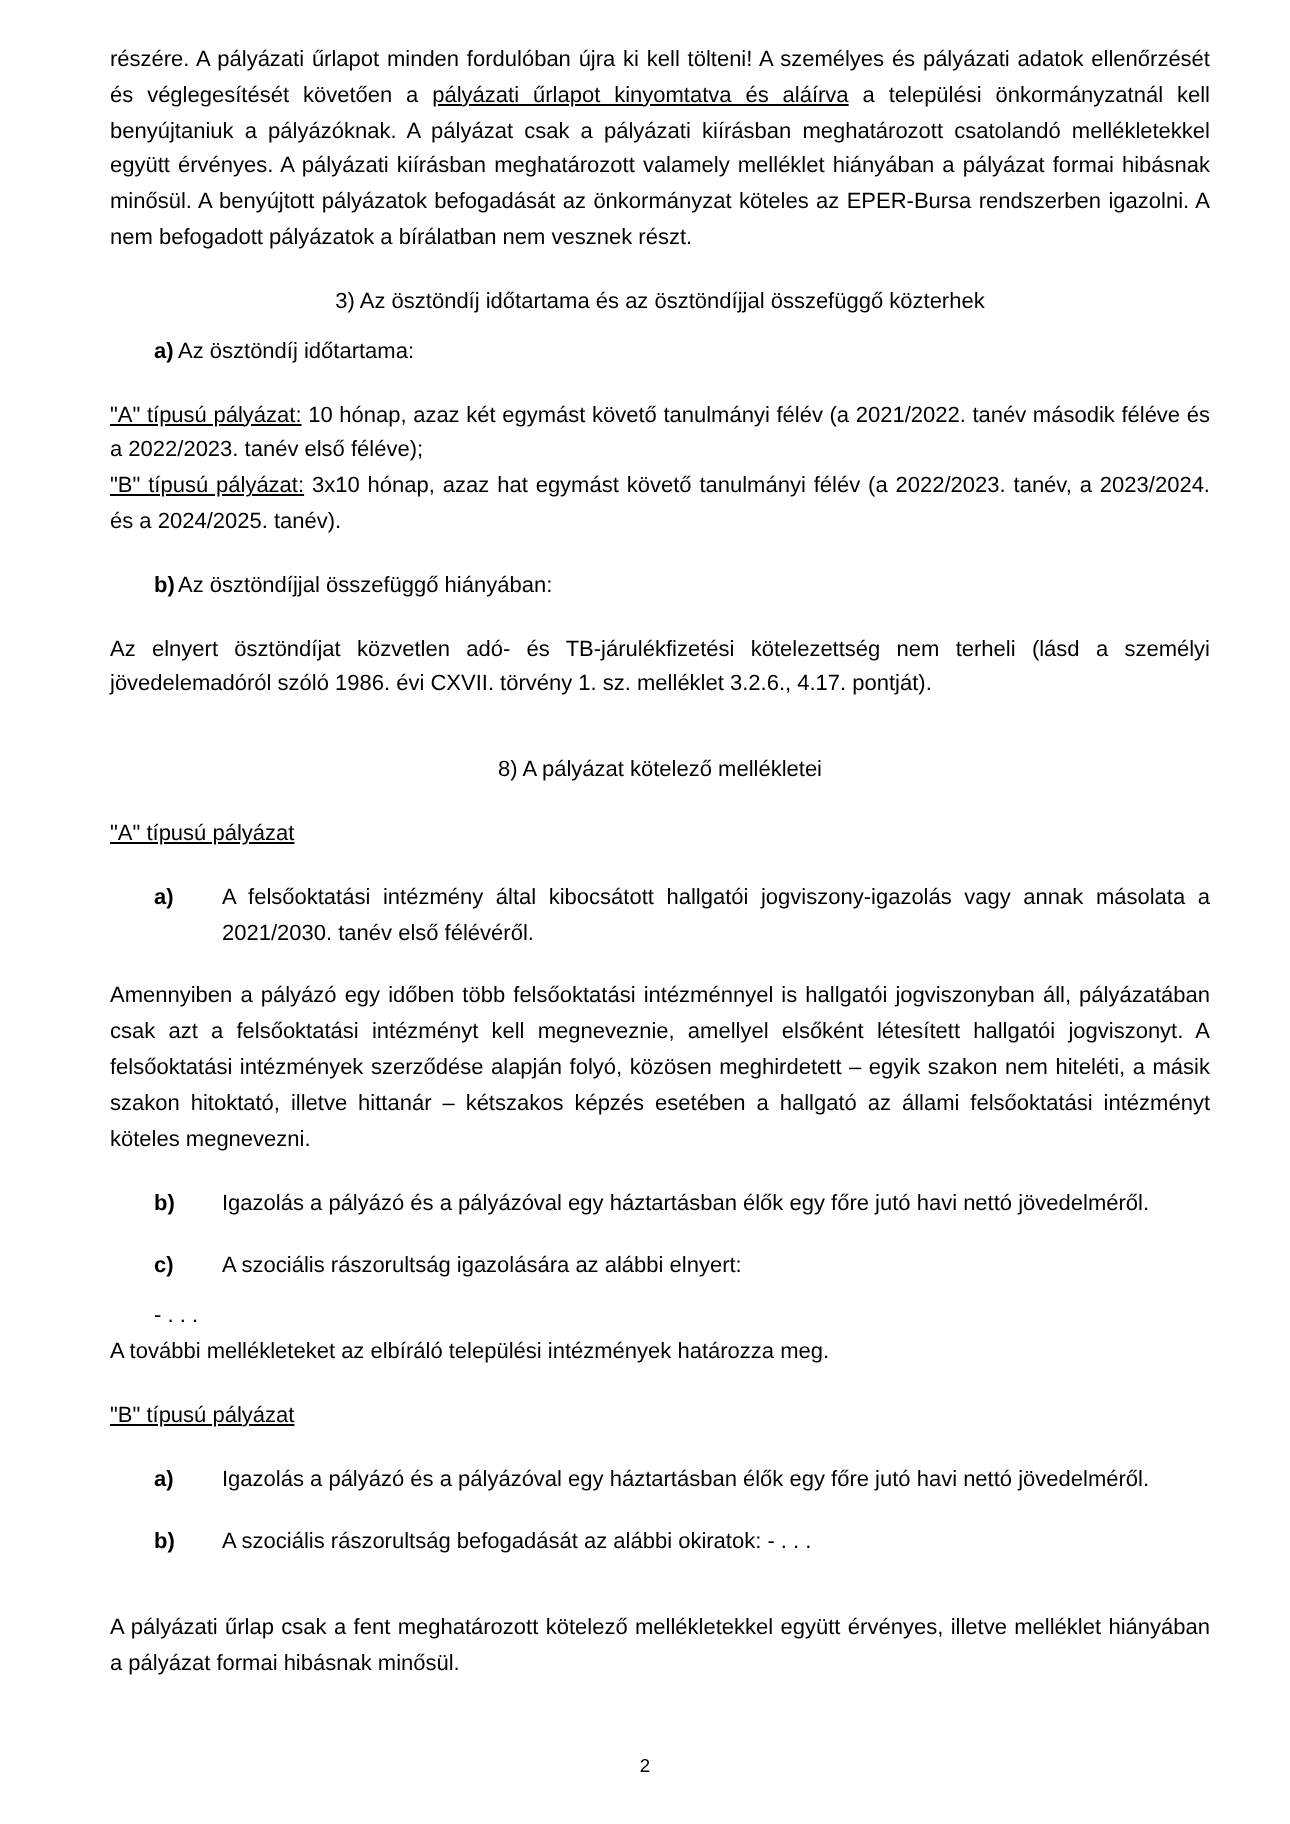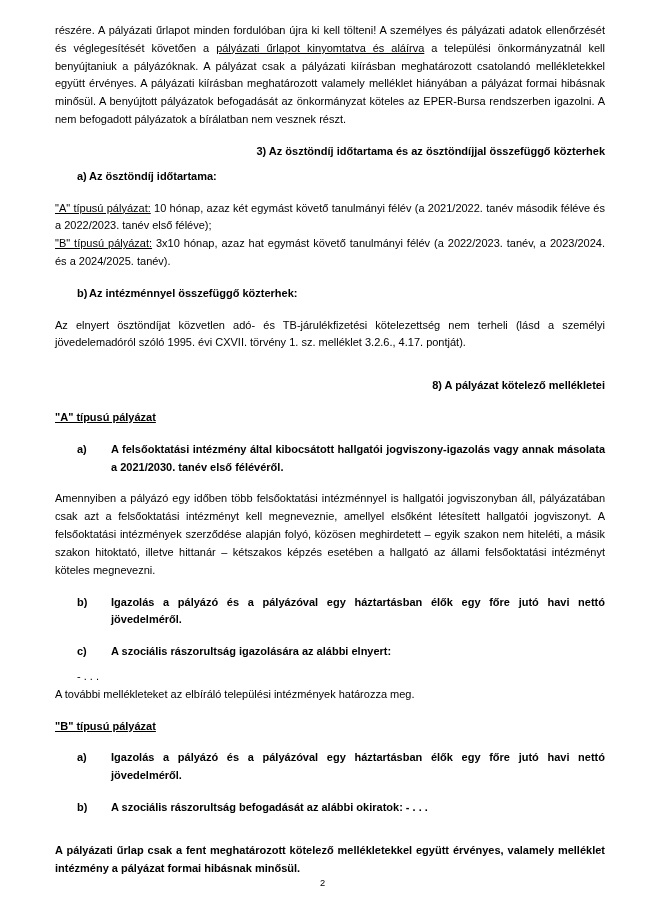--- a/index.html
+++ b/index.html
@@ -32,28 +32,28 @@
   .gap {
     height: 11px;
   }
   .gap-sm {
     height: 7px;
   }
   .gap-lg {
     height: 14px;
   }
   .b {
-    font-weight: bold;
+    font-weight: normal;
   }
   .u {
     text-decoration: underline;
   }
   .heading {
-    font-weight: bold;
-    text-align: right;
+    font-weight: normal;
+    text-align: center;
   }
   .list-item {
     display: flex;
     text-align: justify;
   }
   .list-item .marker {
     font-weight: bold;
     width: 34px;
     flex: 0 0 34px;
     padding-left: 22px;
@@ -102,26 +102,26 @@
     <div class="gap-lg"></div>
 
     <p><span class="u">"A" típusú pályázat:</span><span> 10 hónap, azaz két egymást követő tanulmányi félév (a 2021/2022. tanév második féléve és a 2022/2023. tanév első féléve);</span></p>
 
     <p><span class="u">"B" típusú pályázat:</span><span> 3x10 hónap, azaz hat egymást követő tanulmányi félév (a 2022/2023. tanév, a 2023/2024. és a 2024/2025. tanév).</span></p>
 
     <div class="gap-lg"></div>
 
     <div class="list-item">
       <span class="marker">b)</span>
-      <span class="body b">Az intézménnyel összefüggő közterhek:</span>
+      <span class="body b">Az ösztöndíjjal összefüggő hiányában:</span>
     </div>
 
     <div class="gap-lg"></div>
 
-    <p>Az elnyert ösztöndíjat közvetlen adó- és TB-járulékfizetési kötelezettség nem terheli (lásd a személyi jövedelemadóról szóló 1995. évi CXVII. törvény 1. sz. melléklet 3.2.6., 4.17. pontját).</p>
+    <p>Az elnyert ösztöndíjat közvetlen adó- és TB-járulékfizetési kötelezettség nem terheli (lásd a személyi jövedelemadóról szóló 1986. évi CXVII. törvény 1. sz. melléklet 3.2.6., 4.17. pontját).</p>
 
     <div class="gap-lg"></div>
     <div class="gap"></div>
 
     <p class="heading">8) A pályázat kötelező mellékletei</p>
 
     <div class="gap-lg"></div>
 
     <p class="b u">"A" típusú pályázat</p>
 
@@ -170,18 +170,18 @@
     <div class="gap-lg"></div>
 
     <div class="list-item">
       <span class="marker wide">b)</span>
       <span class="body b">A szociális rászorultság befogadását az alábbi okiratok: -   . . .</span>
     </div>
 
     <div class="gap-lg"></div>
     <div class="gap"></div>
 
-    <p class="b">A pályázati űrlap csak a fent meghatározott kötelező mellékletekkel együtt érvényes, valamely melléklet intézmény a pályázat formai hibásnak minősül.</p>
+    <p class="b">A pályázati űrlap csak a fent meghatározott kötelező mellékletekkel együtt érvényes, illetve melléklet hiányában a pályázat formai hibásnak minősül.</p>
 
   </div>
 
   <div class="page-number">2</div>
 </div>
 
 </body></html>

